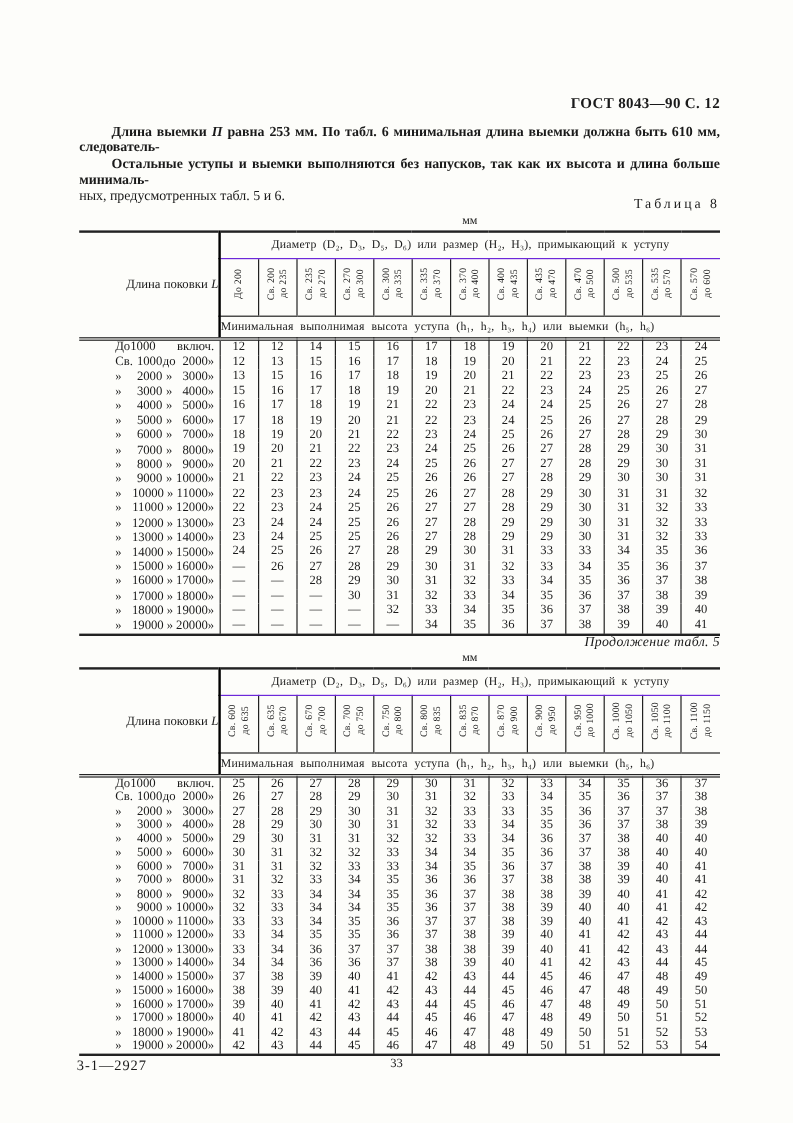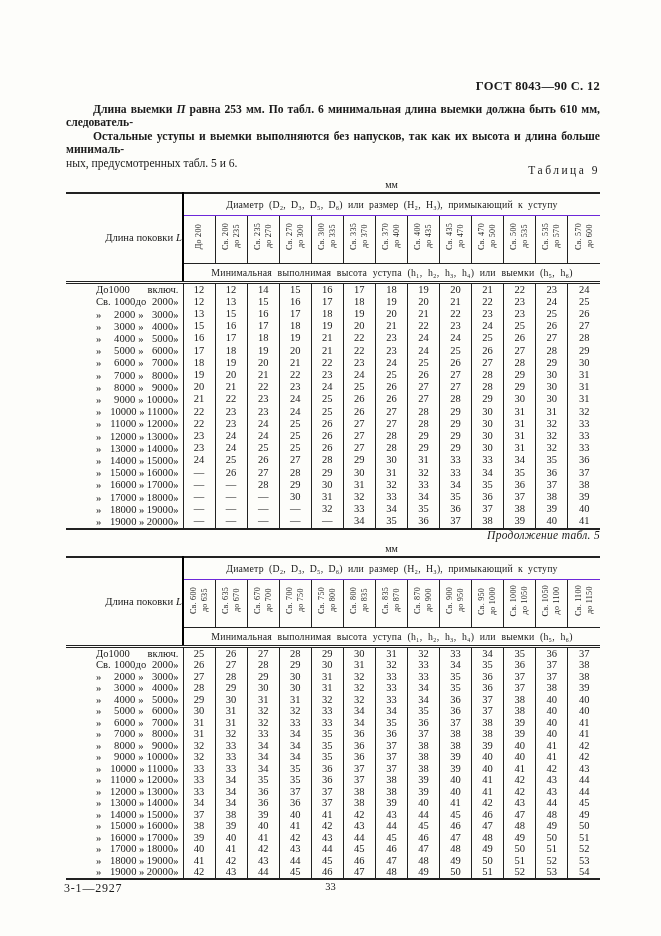--- a/index.html
+++ b/index.html
@@ -51,21 +51,21 @@
   td.col-h {
     border-left:1px solid #222; border-bottom:1px solid #222;
     height:48px; text-align:center; vertical-align:middle;
   }
   .vtext {
     display:inline-block; writing-mode:vertical-rl; transform:rotate(180deg);
     font-size:8.2px; line-height:10.5px; letter-spacing:0.2px; white-space:nowrap;
   }
   td.subh {
     border-bottom:3px double #222; height:19px;
-    text-align:center; vertical-align:middle;
+    vertical-align:middle;
     font-size:9.8px; word-spacing:3px; letter-spacing:0.2px;
   }
   td.val {
     border-left:1px solid #222; text-align:center;
     font-size:10.5px; height:12.2px; line-height:12.2px; vertical-align:middle;
   }
   #table2 td.val { height:11.5px; line-height:11.5px; }
   td.lbl { border-right:1px solid #222; font-size:10.6px; vertical-align:middle; }
   .lbl-inner { display:flex; align-items:baseline; padding:0 4px 0 2px;margin-left:28px; }
   .pA { width:23px; }
@@ -82,21 +82,21 @@
 <div class="page">
 
   <div class="gost-header">ГОСТ 8043—90 С. 12</div>
 
   <div class="intro">
     <div class="jline indent"><span>Длина выемки </span><span class="varit">П</span><span> равна 253 мм. По табл. 6 минимальная длина выемки должна быть 610 мм, следователь-</span></div>
     <div class="jline indent">Остальные уступы и выемки выполняются без напусков, так как их высота и длина больше минималь-</div>
     <div class="tline">ных, предусмотренных табл. 5 и 6.</div>
   </div>
 
-  <div class="caption-plain">Таблица 9</div>
+  <div class="caption-plain">Таблица 8</div>
   <div class="mm" id="mm1">мм</div>
 
   <table class="gtable" id="table1">
     <colgroup>
         <col style="width:117px">
       </colgroup>
     <thead>
       <tr>
         <td class="corner" rowspan="3"><span>Длина поковки</span><span class="varit">L</span></td>
         <td class="diam" colspan="13">Диаметр (D₂, D₃, D₅, D₆) или размер (H₂, H₃), примыкающий к уступу</td>

